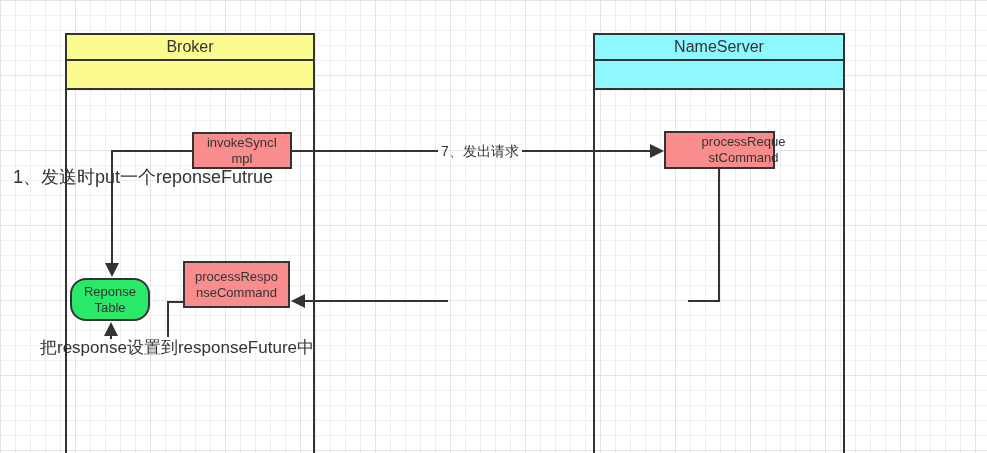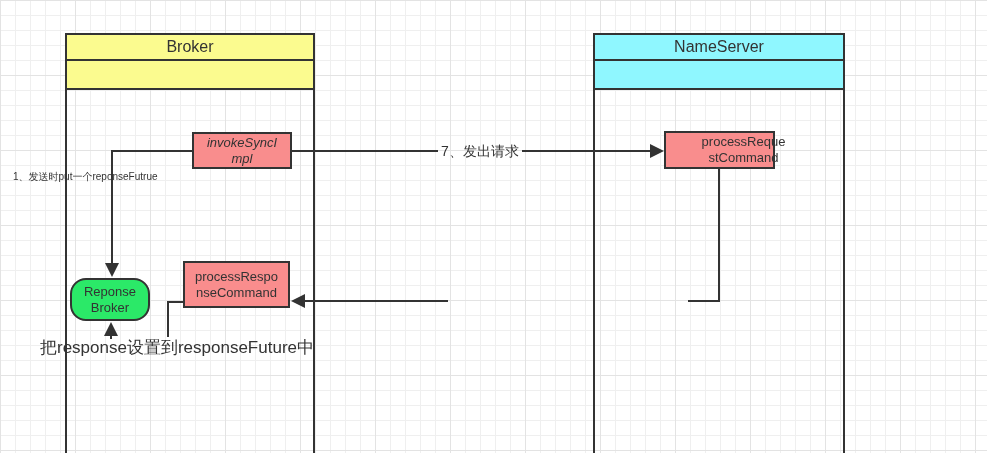--- a/index.html
+++ b/index.html
@@ -35,39 +35,39 @@
   .actor.broker .head,.actor.broker .sub{background:#fbfb8f;}
   .actor.nameserver{left:593px;width:252px;height:420px;}
   .actor.nameserver .head,.actor.nameserver .sub{background:#8ff7ff;}
 
   .node{
     position:absolute;box-sizing:border-box;border:2px solid #333;
     display:flex;align-items:center;justify-content:center;text-align:center;
     font-size:13px;line-height:16px;white-space:pre-line;z-index:3;
   }
   .node.pink{background:#f98d8d;}
-  .node.invoke{left:192px;top:132px;width:100px;height:37px;font-style:italic;}
+  .node.invoke{left:192px;top:132px;width:100px;height:37px;}
   .node.proc-req{left:664px;top:131px;width:111px;height:38px;padding-left:48px;}
   .node.proc-resp{left:183px;top:261px;width:107px;height:47px;}
   .node.resp-table{
     left:70px;top:278px;width:80px;height:43px;
     background:#2be968;border-radius:16px;
   }
 
   svg.wires{position:absolute;left:0;top:0;z-index:2;}
   svg.wires .wire{stroke:#333;stroke-width:2;fill:none;}
   svg.wires .head{fill:#333;stroke:none;}
 
   .lbl{
     position:absolute;z-index:4;line-height:18px;
     white-space:nowrap;color:#333;
   }
   .lbl.msg1{left:438px;top:142px;width:84px;text-align:center;font-size:14px;}
   .lbl.msg2{left:448px;top:292px;width:240px;text-align:center;font-size:13px;}
-  .lbl.note1{left:13px;top:168px;font-size:10px;}
+  .lbl.note1{left:13px;top:168px;font-size:18px;}
   .lbl.note2{left:40px;top:339px;font-size:17px;}
 </style>
 </head>
 <body>
 
 <div class="canvas">
 
   <div class="actor broker">
     <div class="head">
       <span>Broker</span>
@@ -106,21 +106,21 @@
   <div class="node pink invoke">invokeSyncI
 mpl</div>
 
   <div class="node pink proc-req">processReque
 stCommand</div>
 
   <div class="node pink proc-resp">processRespo
 nseCommand</div>
 
   <div class="node resp-table">Reponse
-Broker</div>
+Table</div>
 
   <div class="lbl msg1">7、发出请求</div>
 
 
   <div class="lbl note1">1、发送时put一个reponseFutrue</div>
 
   <div class="lbl note2">把response设置到responseFuture中</div>
 
 </div>
 

